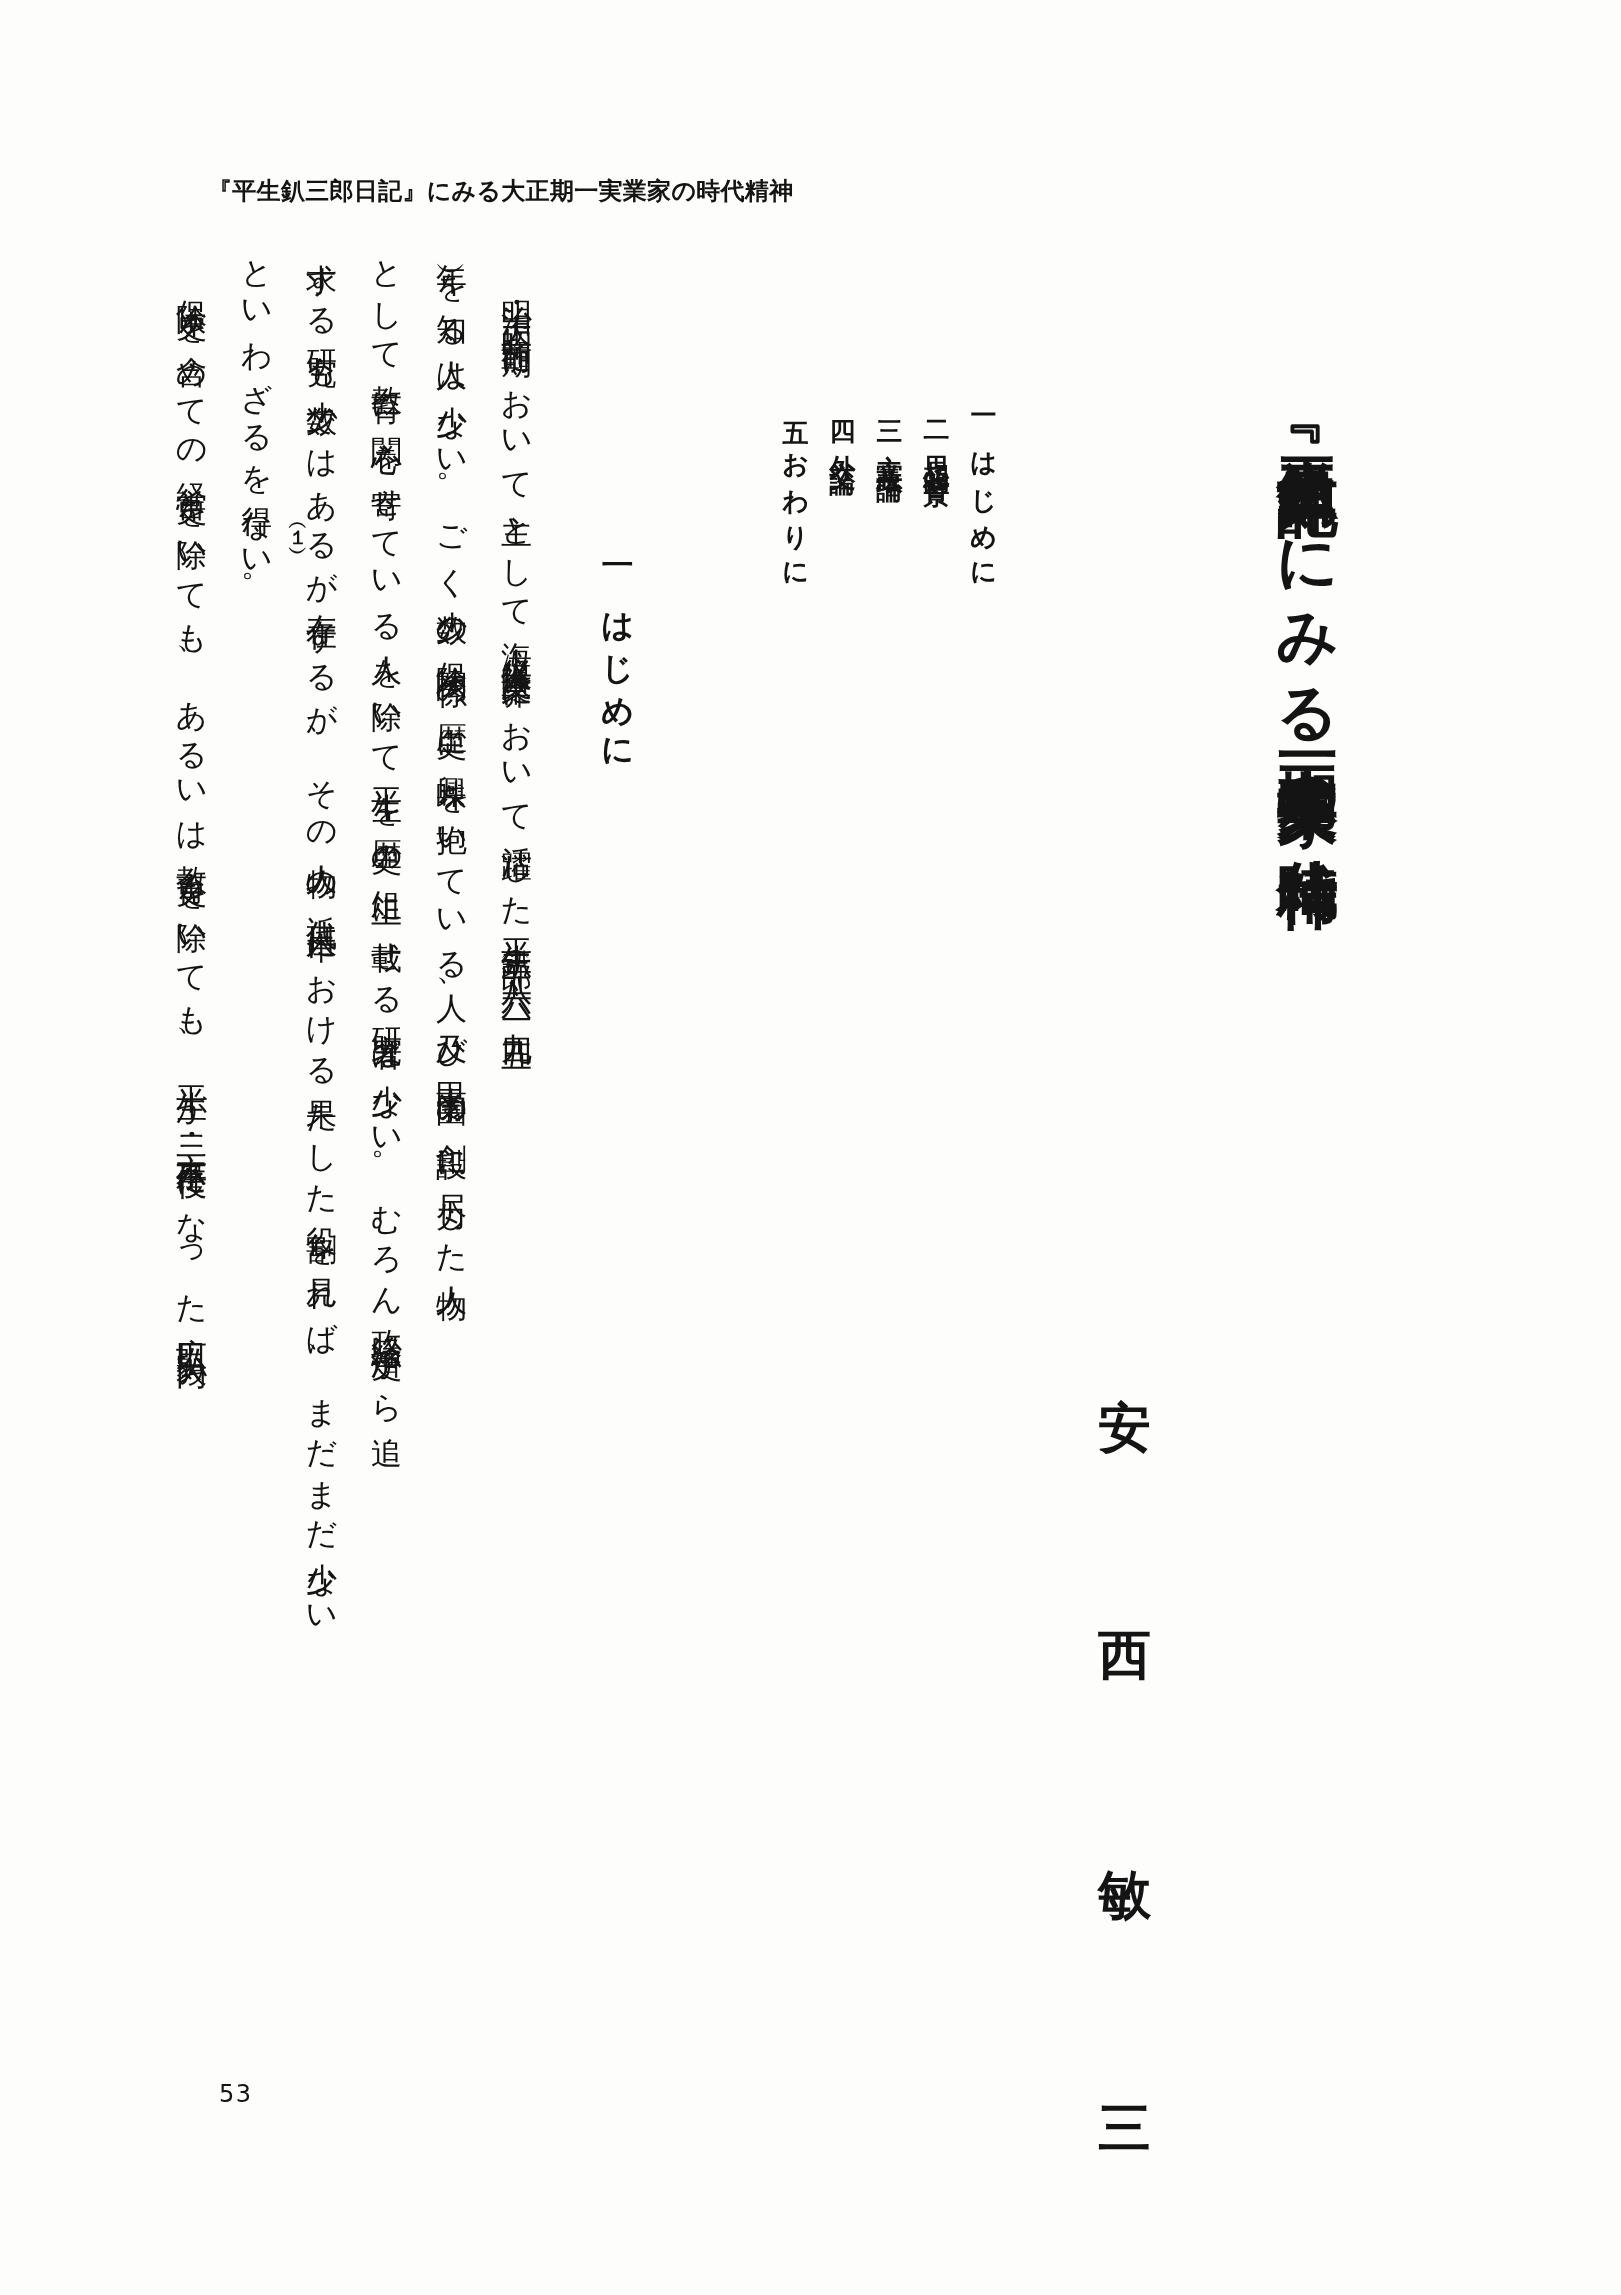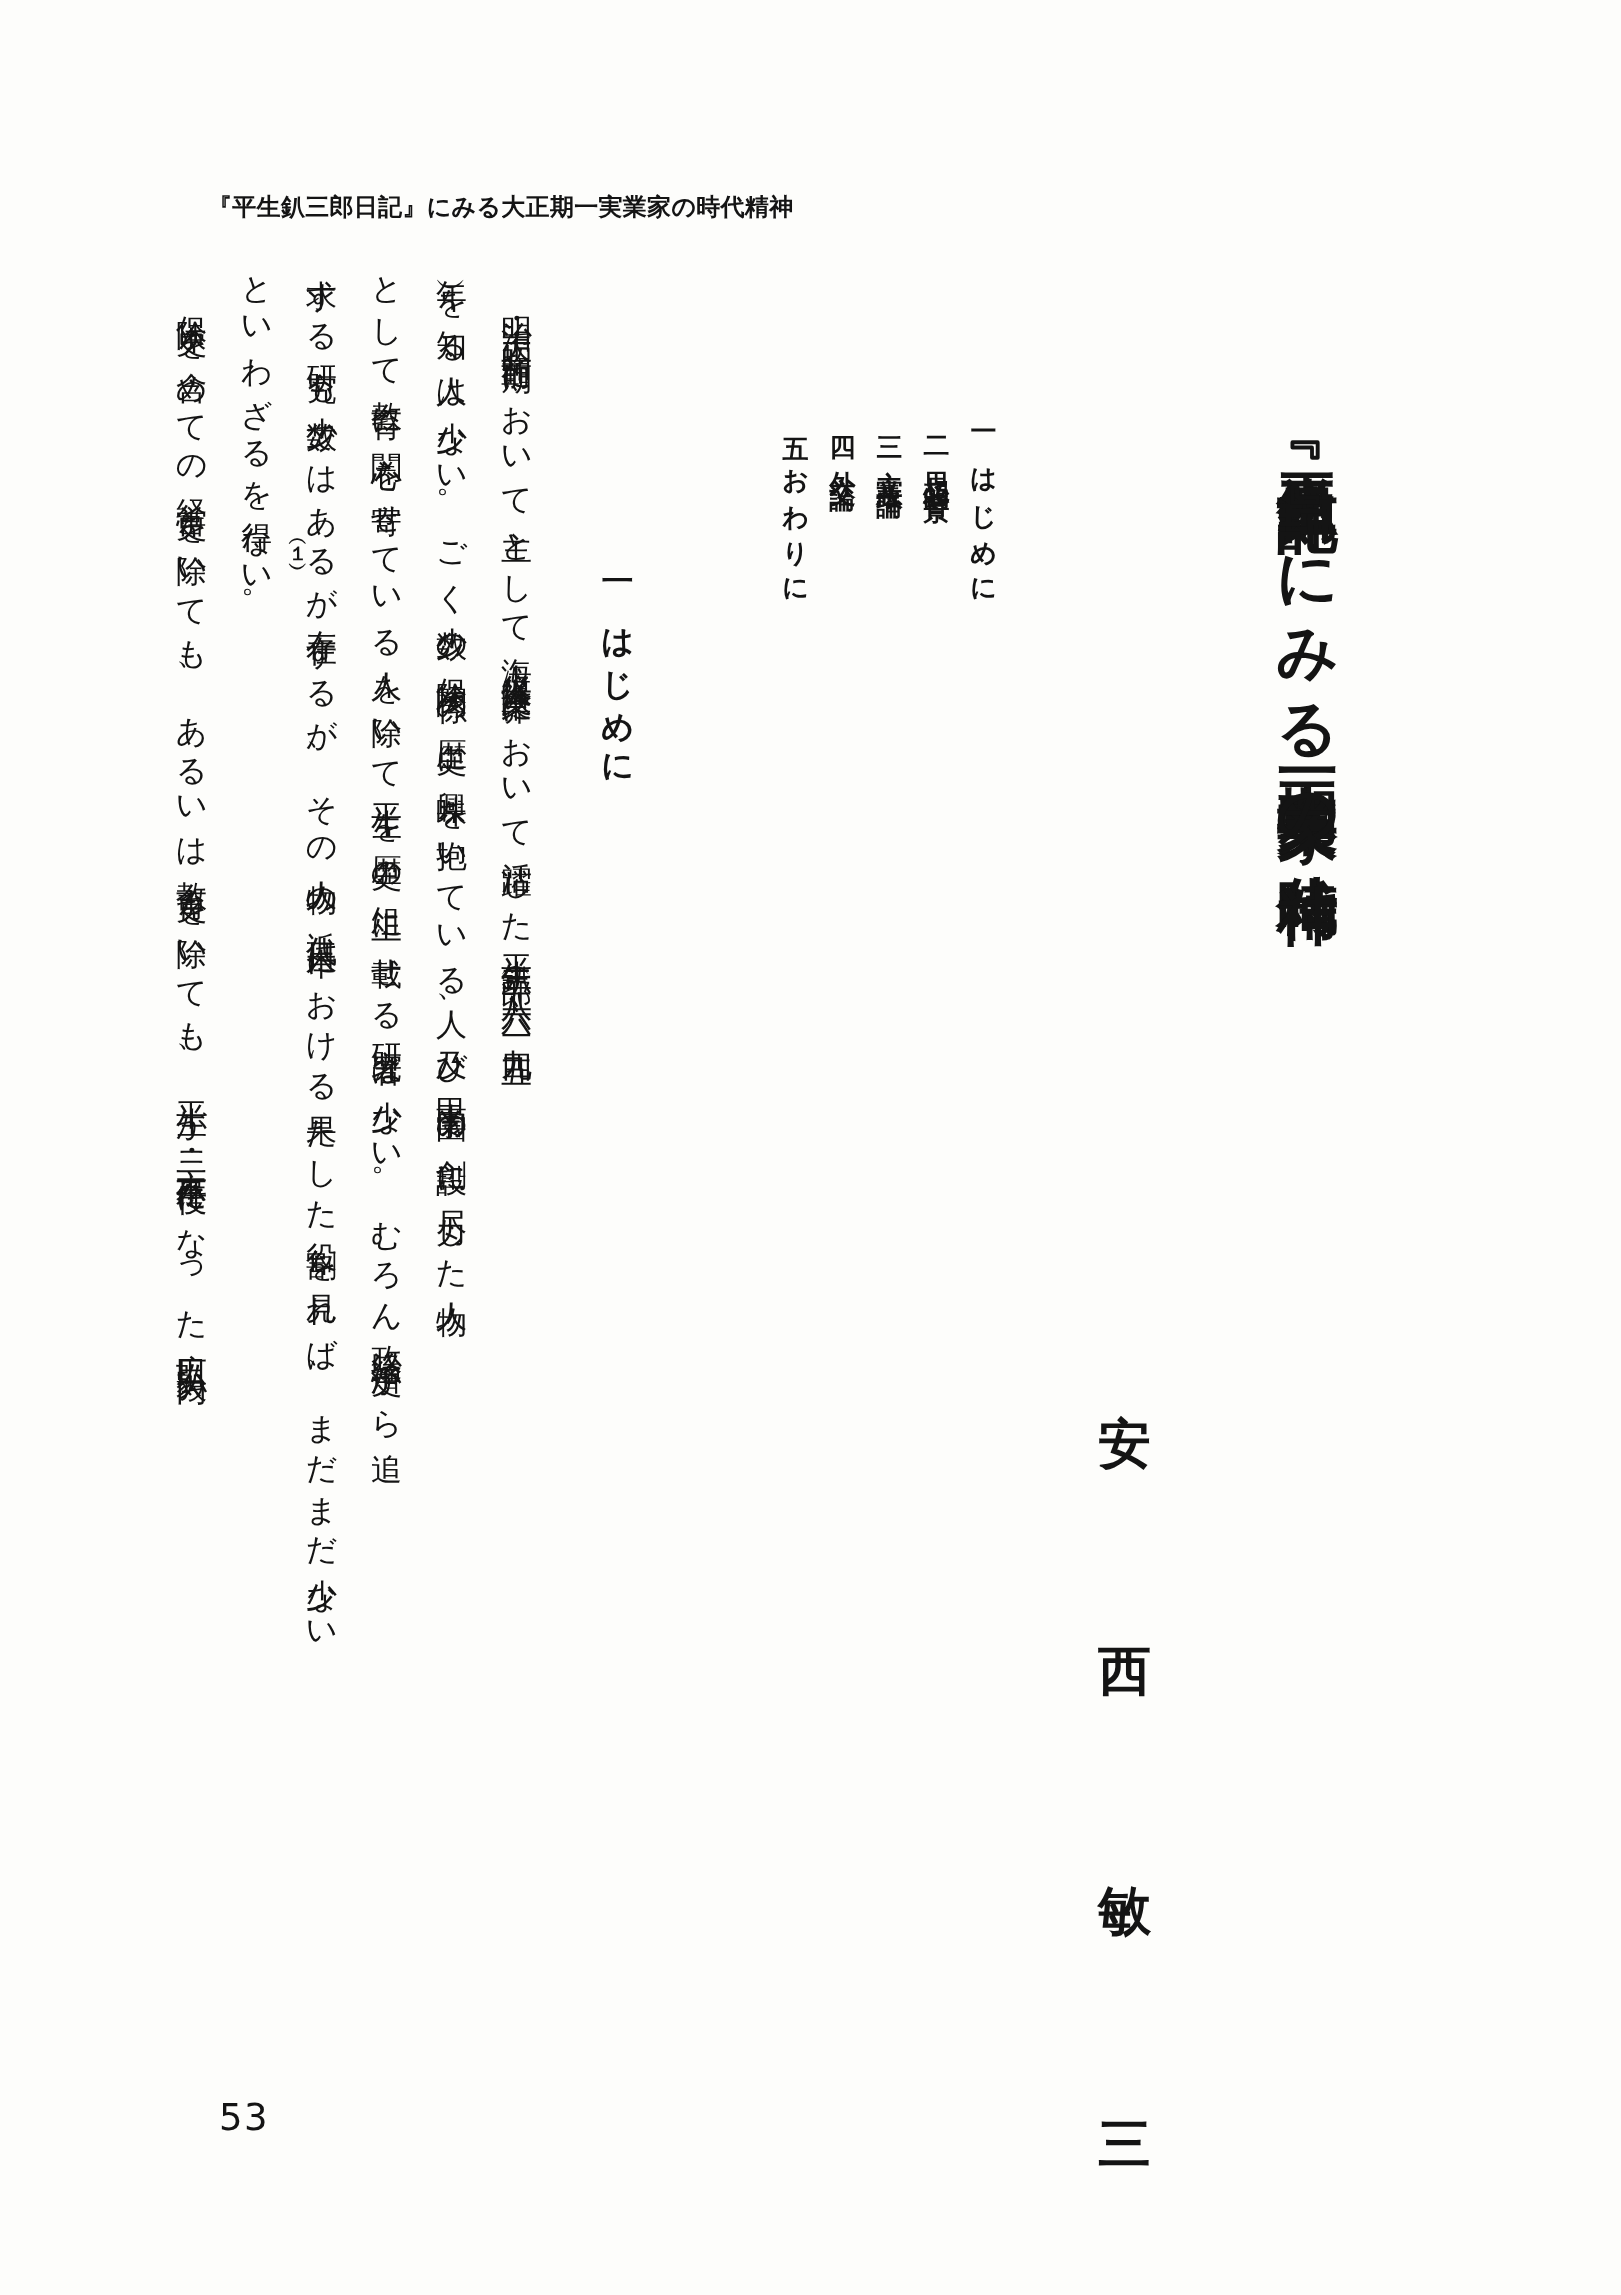--- a/index.html
+++ b/index.html
@@ -2,21 +2,21 @@
 <html lang="ja" style="font-size:11px"><head>
 <meta charset="utf-8">
 <style>
   html,body{margin:0;padding:0;}
   body{
     width:1621px;height:2295px;position:relative;
     background:#fdfdfb;color:#141414;
     font-family:"DejaVu Serif","Liberation Serif",serif;
     overflow:hidden;
   }
-  .page{position:absolute;inset:0;margin-top:16px;}
+  .page{position:absolute;inset:0;}
 
   
   .running-header{
     position:absolute;left:208px;top:175px;
     font-size:24px;letter-spacing:0.3px;white-space:nowrap;
     font-weight:600;
   }
 
   
   .article-title{
@@ -67,21 +67,21 @@
   .footnote-marker{
     position:absolute;top:517px;left:285px;
     writing-mode:vertical-rl;text-orientation:mixed;
     font-size:19px;letter-spacing:0;line-height:28px;
     font-weight:600;
   }
 
   .page-number{
     position:absolute;left:219px;top:2080px;
     font-family:"DejaVu Sans","Liberation Sans",sans-serif;
-    font-size:37px;font-weight:500;letter-spacing:1.4px;
+    font-size:24px;font-weight:500;letter-spacing:1.4px;
   }
 </style>
 </head>
 <body>
 
 <div class="page">
 
   <div class="running-header">『平生釟三郎日記』にみる大正期一実業家の時代精神</div>
 
   <div class="article-title">『平生釟三郎日記』　にみる大正期一実業家の時代精神</div>

